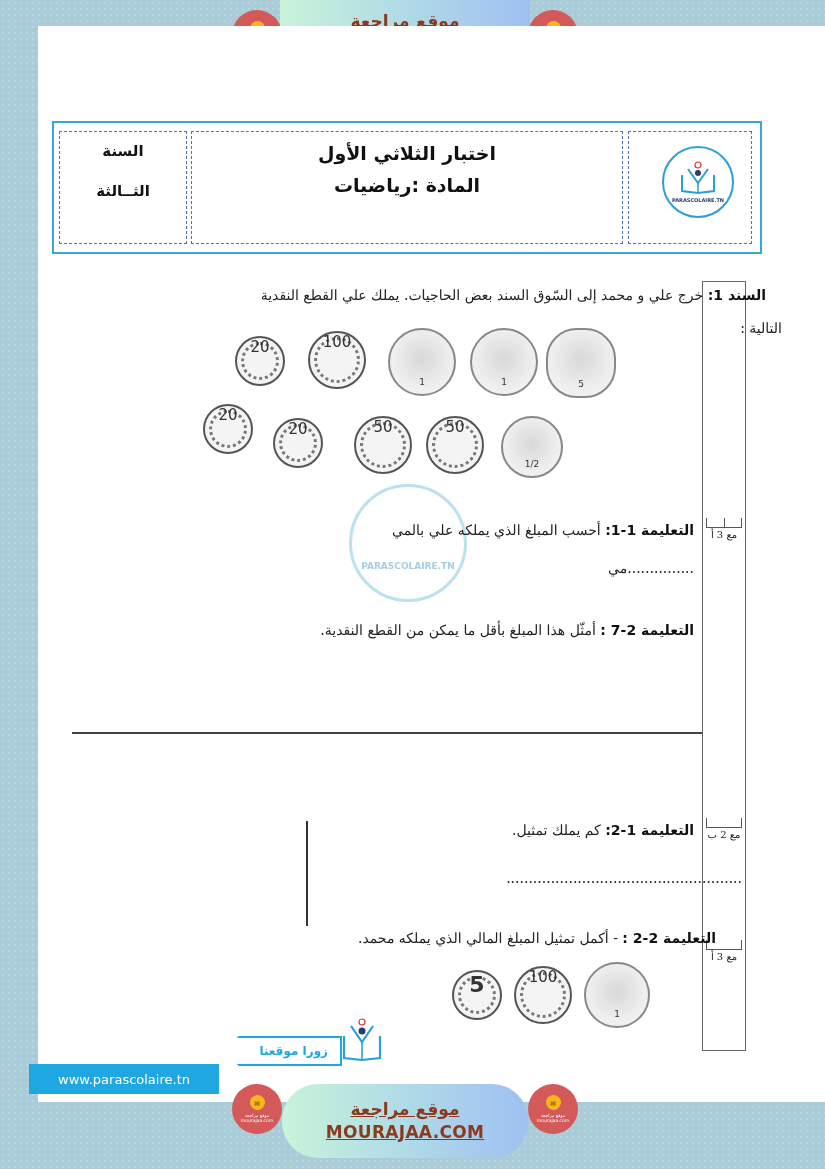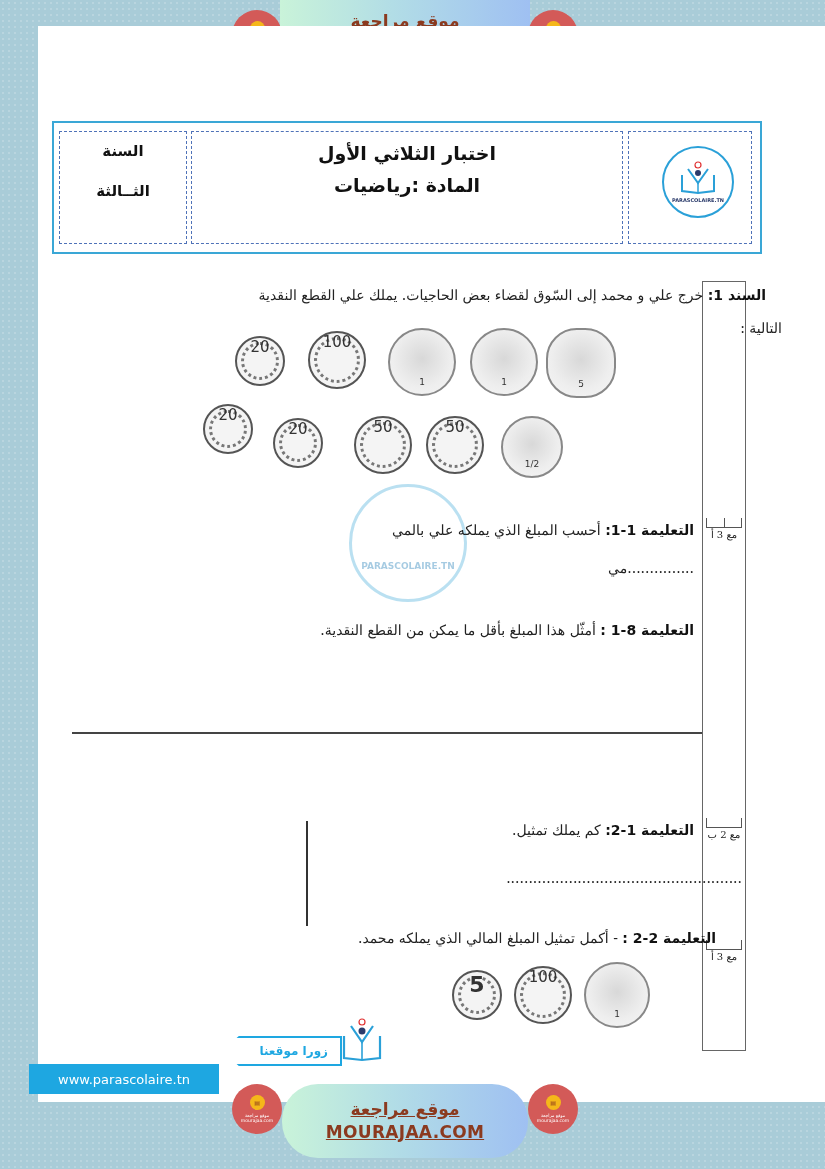--- a/index.html
+++ b/index.html
@@ -201,21 +201,21 @@
       <div class="grade-label">مع 2 ب</div>
     </div>
     <div class="grade-mark" style="top:658px">
       <div class="grade-bracket"></div>
       <div class="grade-label">مع 3 أ</div>
     </div>
   </div>
 
   <div class="txt" style="right:88px; top:261px;">
     <b>السند 1:</b>
-    <span>خرج علي و محمد إلى السّوق لقضاء بعض الحاجيات. يملك علي القطع النقدية</span>
+    <span>خرج علي و محمد إلى السّوق السند بعض الحاجيات. يملك علي القطع النقدية</span>
   </div>
   <div class="txt" style="right:72px; top:294px;margin-left:30px;">التالية :</div>
 
   <div class="coin" style="left:197px; top:310px; width:50px; height:50px;">
       <span class="coin-val">20</span>
     </div>
   <div class="coin" style="left:270px; top:305px; width:58px; height:58px;">
       <span class="coin-val">100</span>
     </div>
   <div class="coin img" style="left:350px; top:302px; width:68px; height:68px;">
@@ -247,21 +247,21 @@
   <div class="watermark">
     <span class="watermark-text">PARASCOLAIRE.TN</span>
   </div>
 
   <div class="txt" style="right:160px; top:496px;">
     <b>التعليمة 1-1:</b>
     <span>أحسب المبلغ الذي يملكه علي بالمي</span>
   </div>
   <div class="txt" style="right:160px; top:534px;">...............مي</div>
   <div class="txt" style="right:160px; top:596px;">
-    <b>التعليمة 8-1 :</b>
+    <b>التعليمة 2-7 :</b>
     <span>أمثّل هذا المبلغ بأقل ما يمكن من القطع النقدية.</span>
   </div>
 
   <div class="sep-line"></div>
 
   <div class="vline"></div>
   <div class="txt" style="right:160px; top:796px;">
     <b>التعليمة 1-2:</b>
     <span>كم يملك تمثيل.</span>
   </div>

